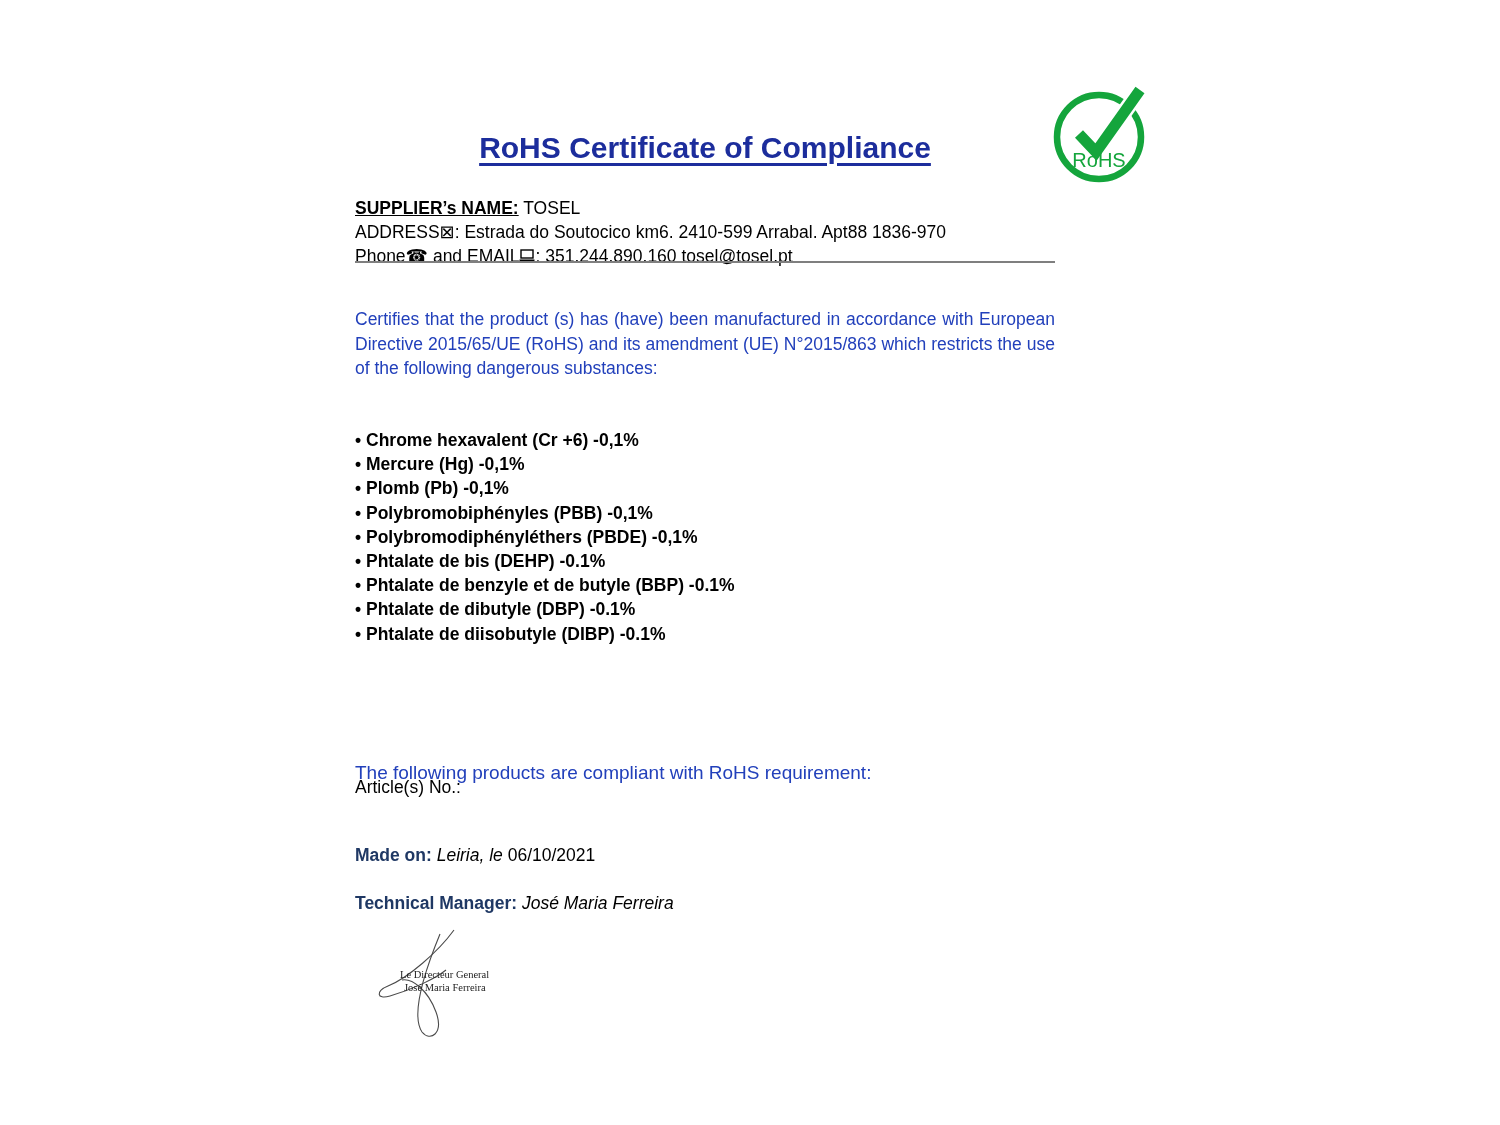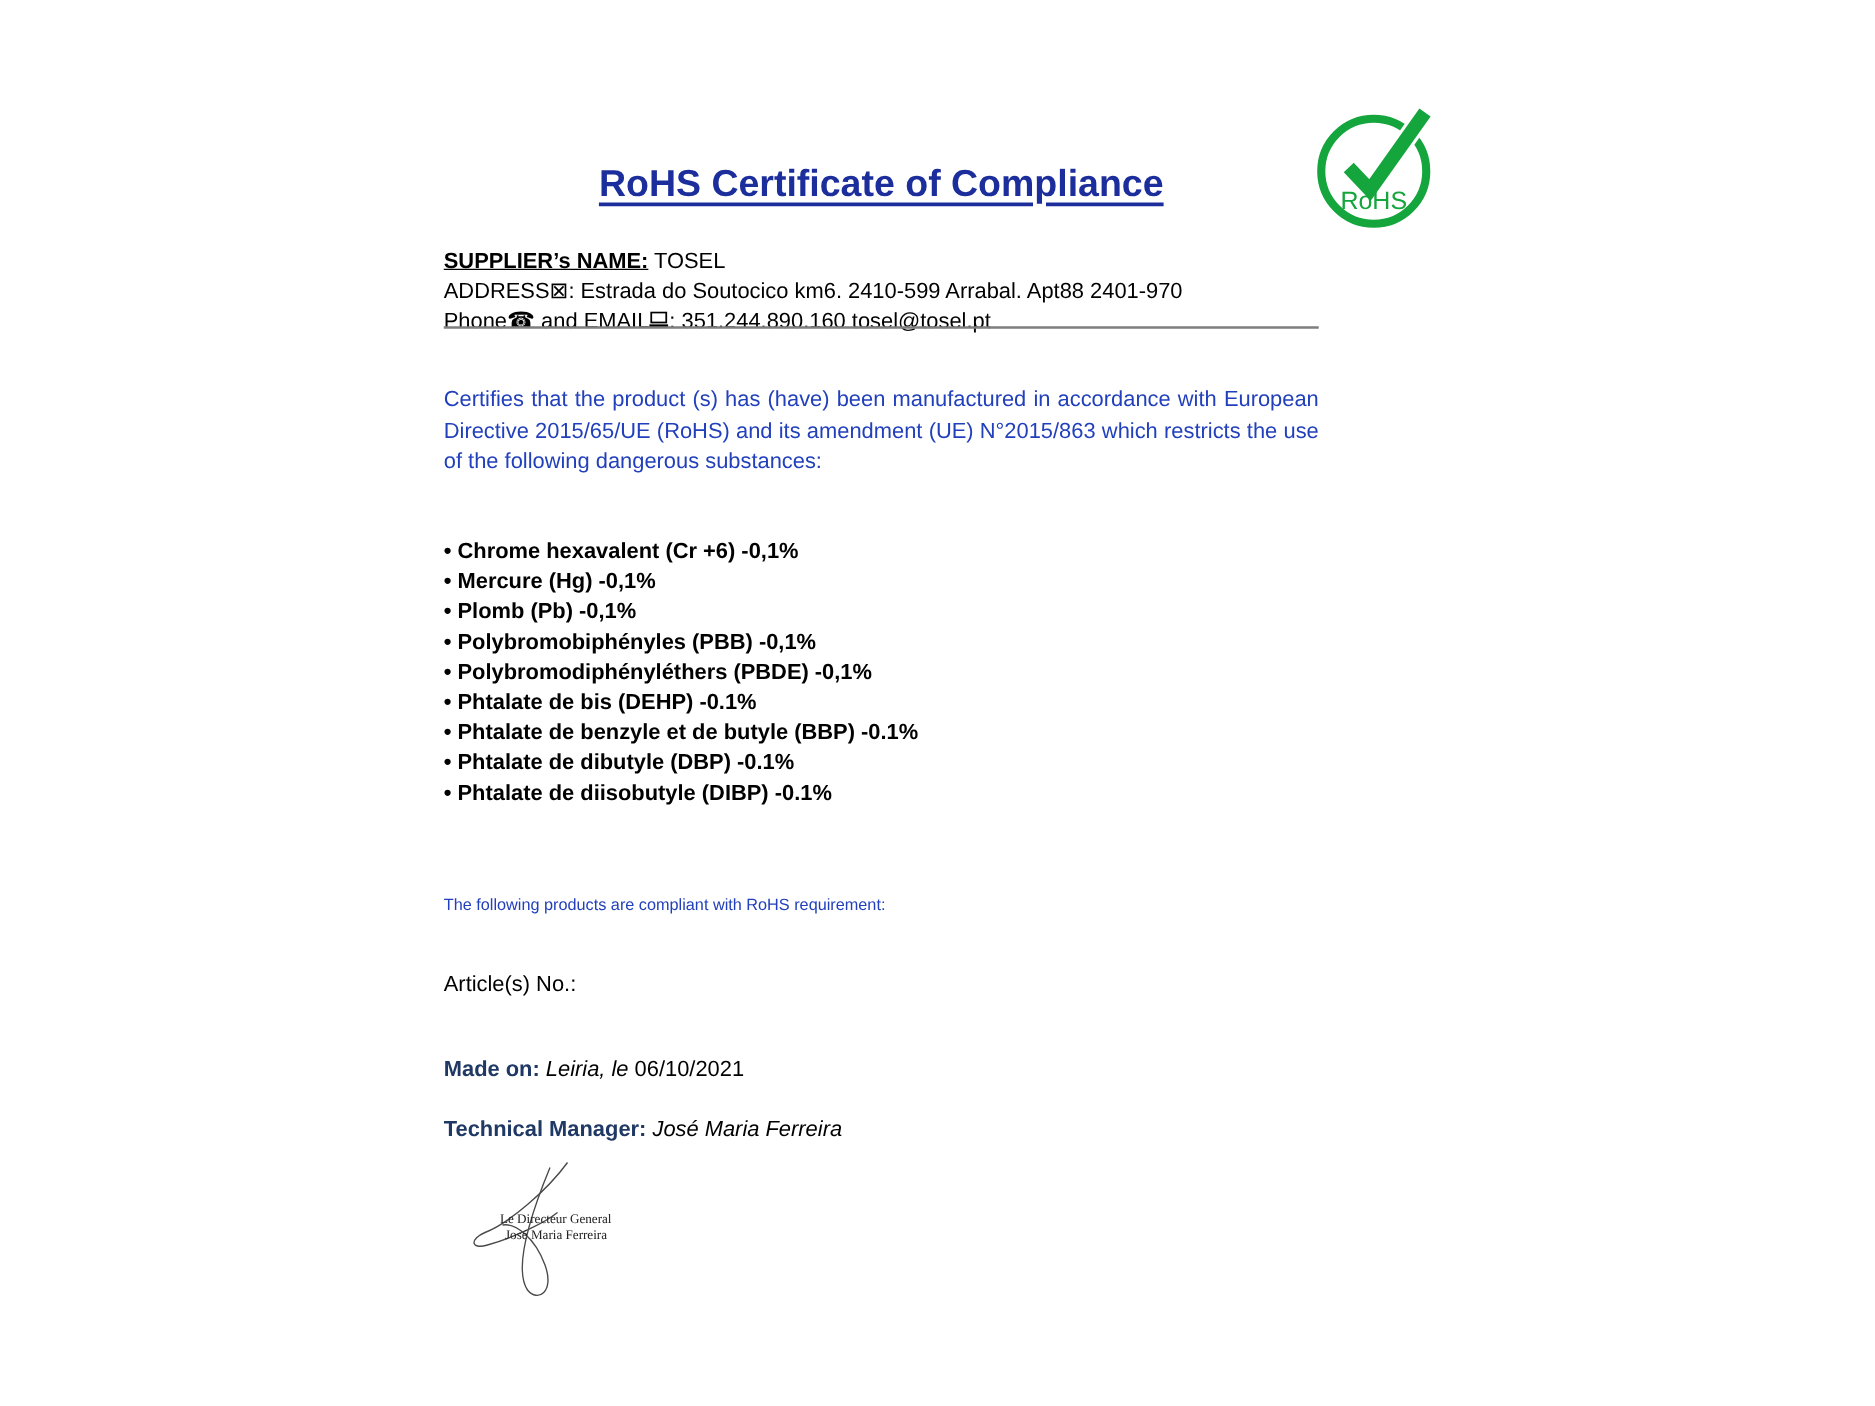--- a/index.html
+++ b/index.html
@@ -38,22 +38,22 @@
     text-align:justify;
   }
 
   .substances {
     position:absolute; left:355px; top:428px; width:700px;
     list-style:none; font-size:17.5px; line-height:24.2px; color:#000;font-weight:bold;
   }
   .substances li::before { content:"• "; }
 
   .compliance-line {
-    position:absolute; left:355px; top:716px; width:700px;
-    font-size:13px; color:var(--statement-blue);
+    position:absolute; left:355px; top:762px; width:700px;
+    font-size:19px; color:var(--statement-blue);
   }
 
   .articles { position:absolute; left:355px; top:777px; font-size:17.5px; color:#000; }
 
   .made-on { position:absolute; left:355px; top:845px; font-size:17.5px; }
   .tech-manager { position:absolute; left:355px; top:893px; font-size:17.5px; }
   .navy-label { font-weight:bold; color:var(--label-navy); }
   .italic-val { font-style:italic; }
 
   .signature { position:absolute; left:358px; top:928px; width:150px; height:118px; }
@@ -74,21 +74,21 @@
     <path class="check-under" d="M27 52 L44 70 L88 8"></path>
     <path class="check" d="M27 52 L44 70 L88 8"></path>
     <text x="47" y="85">RoHS</text>
   </svg>
 
   <div class="supplier">
     <div>
       <span class="lbl-underline">SUPPLIER’s NAME:</span><span> TOSEL</span>
     </div>
     <div>
-      <span>ADDRESS</span><span class="glyph-icon">⊠</span><span>: Estrada do Soutocico km6. 2410-599 Arrabal. Apt88 2401-970</span>
+      <span>ADDRESS</span><span class="glyph-icon">⊠</span><span>: Estrada do Soutocico km6. 2410-599 Arrabal. Apt88 1836-970</span>
     </div>
     <div>
       <span>Phone</span><span class="glyph-icon">☎</span><span> and EMAIL</span><svg width="16" height="14" viewBox="0 0 16 14" style="vertical-align:-1px">
           <rect x="2" y="1" width="12" height="8" fill="none" stroke="#000" stroke-width="1.4"></rect>
           <rect x="0.5" y="10.5" width="15" height="2.5" fill="#000"></rect>
         </svg><span>: 351.244.890.160 tosel@tosel.pt</span>
     </div>
   </div>
 
   <div class="divider"></div>

